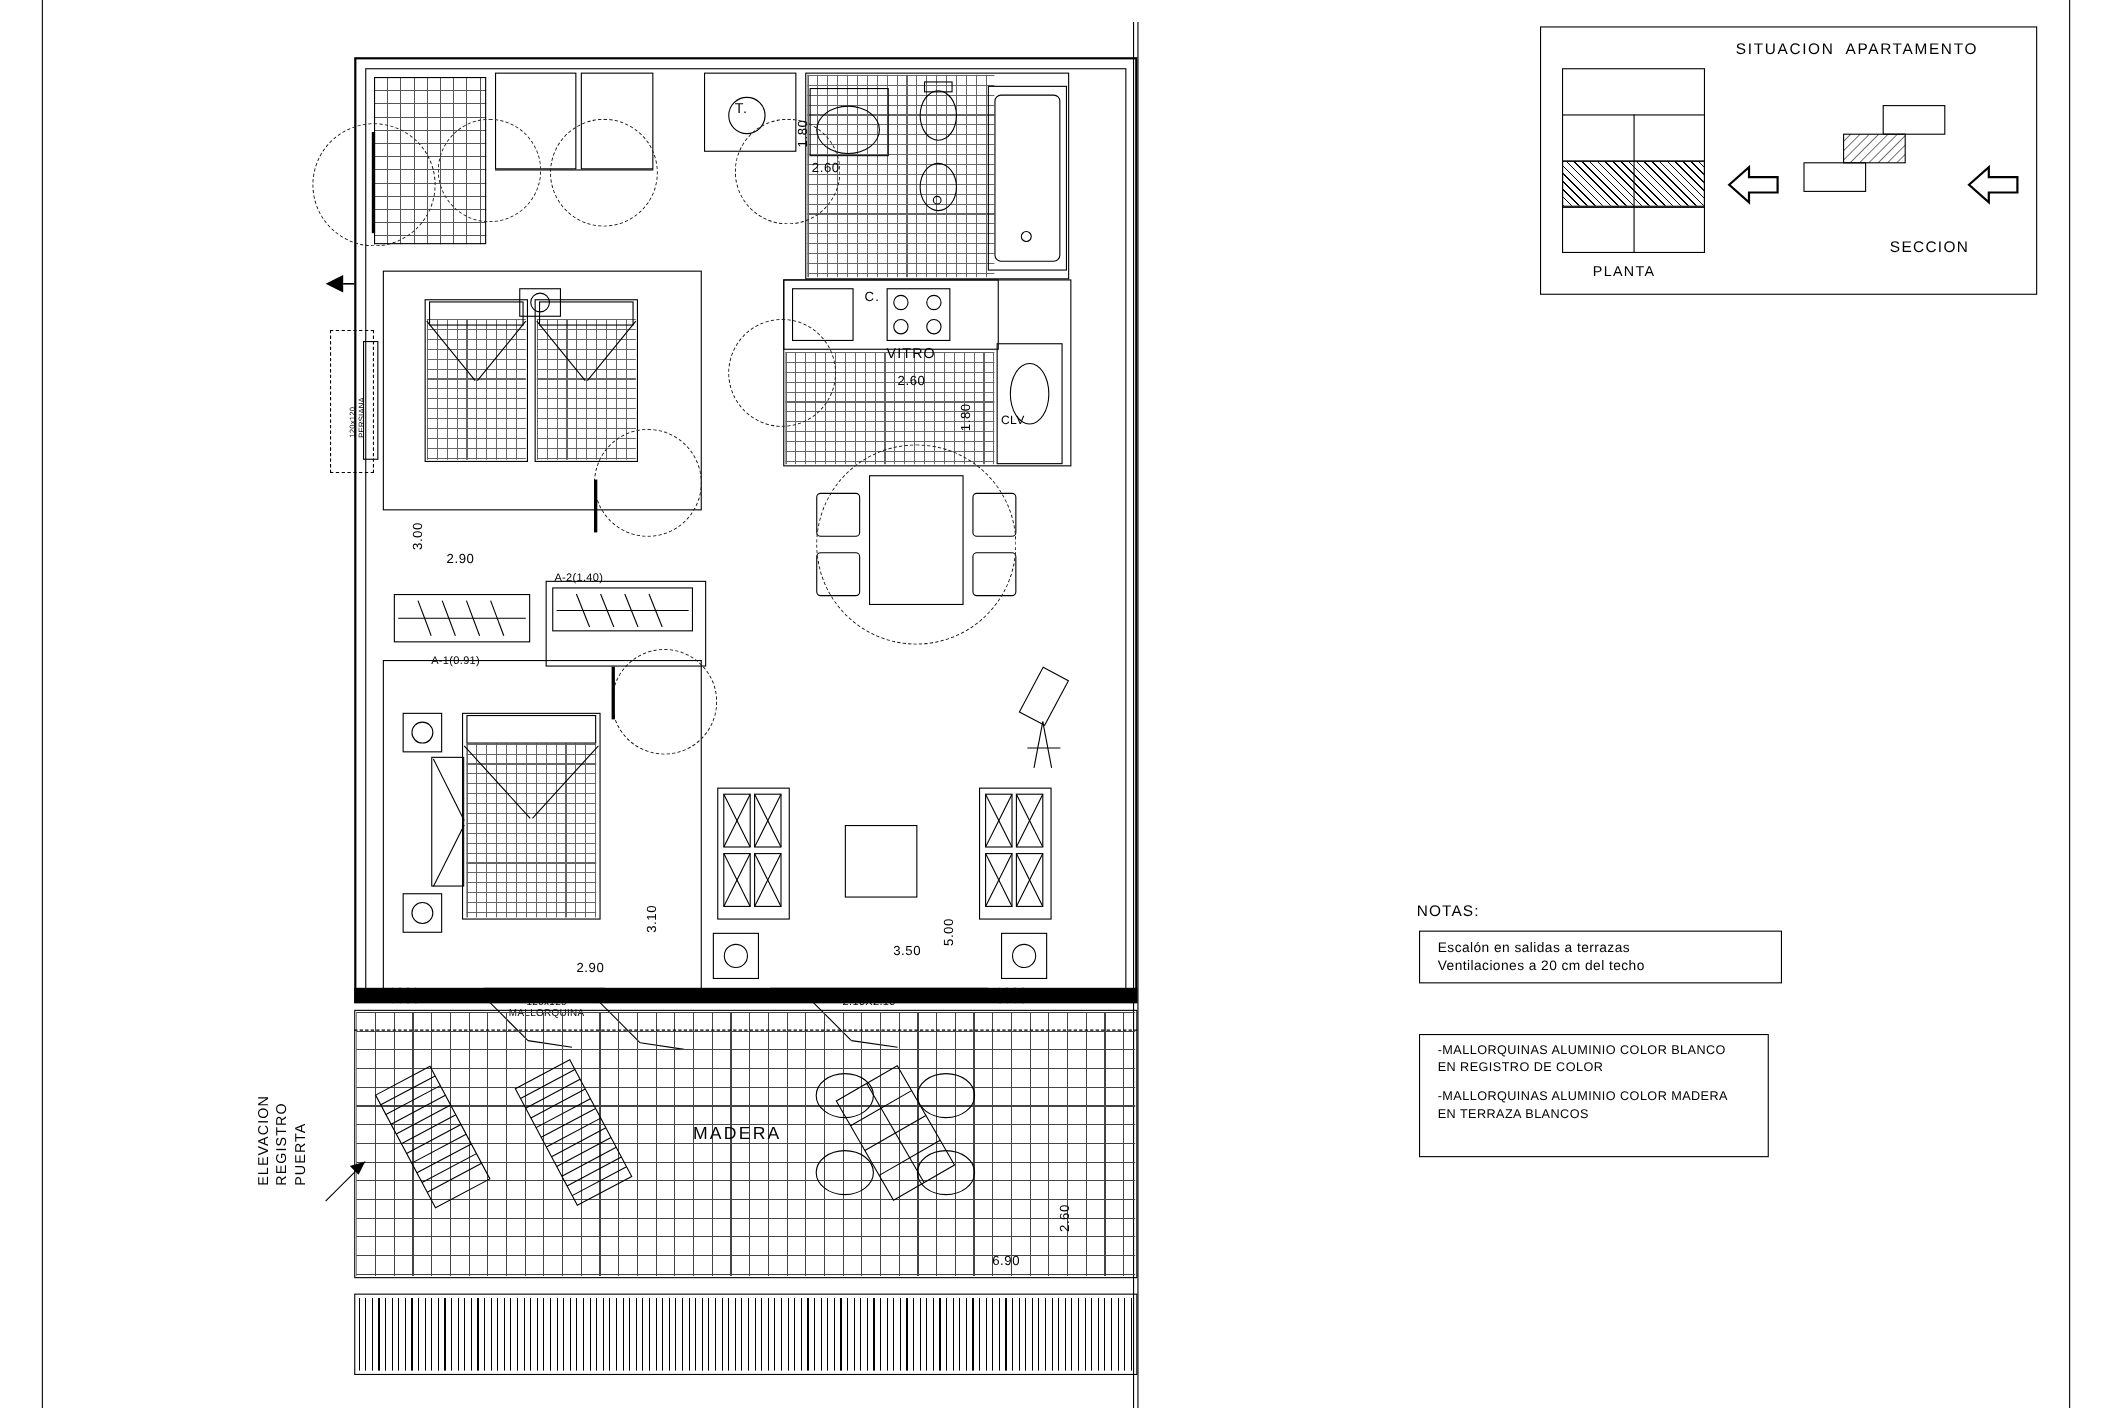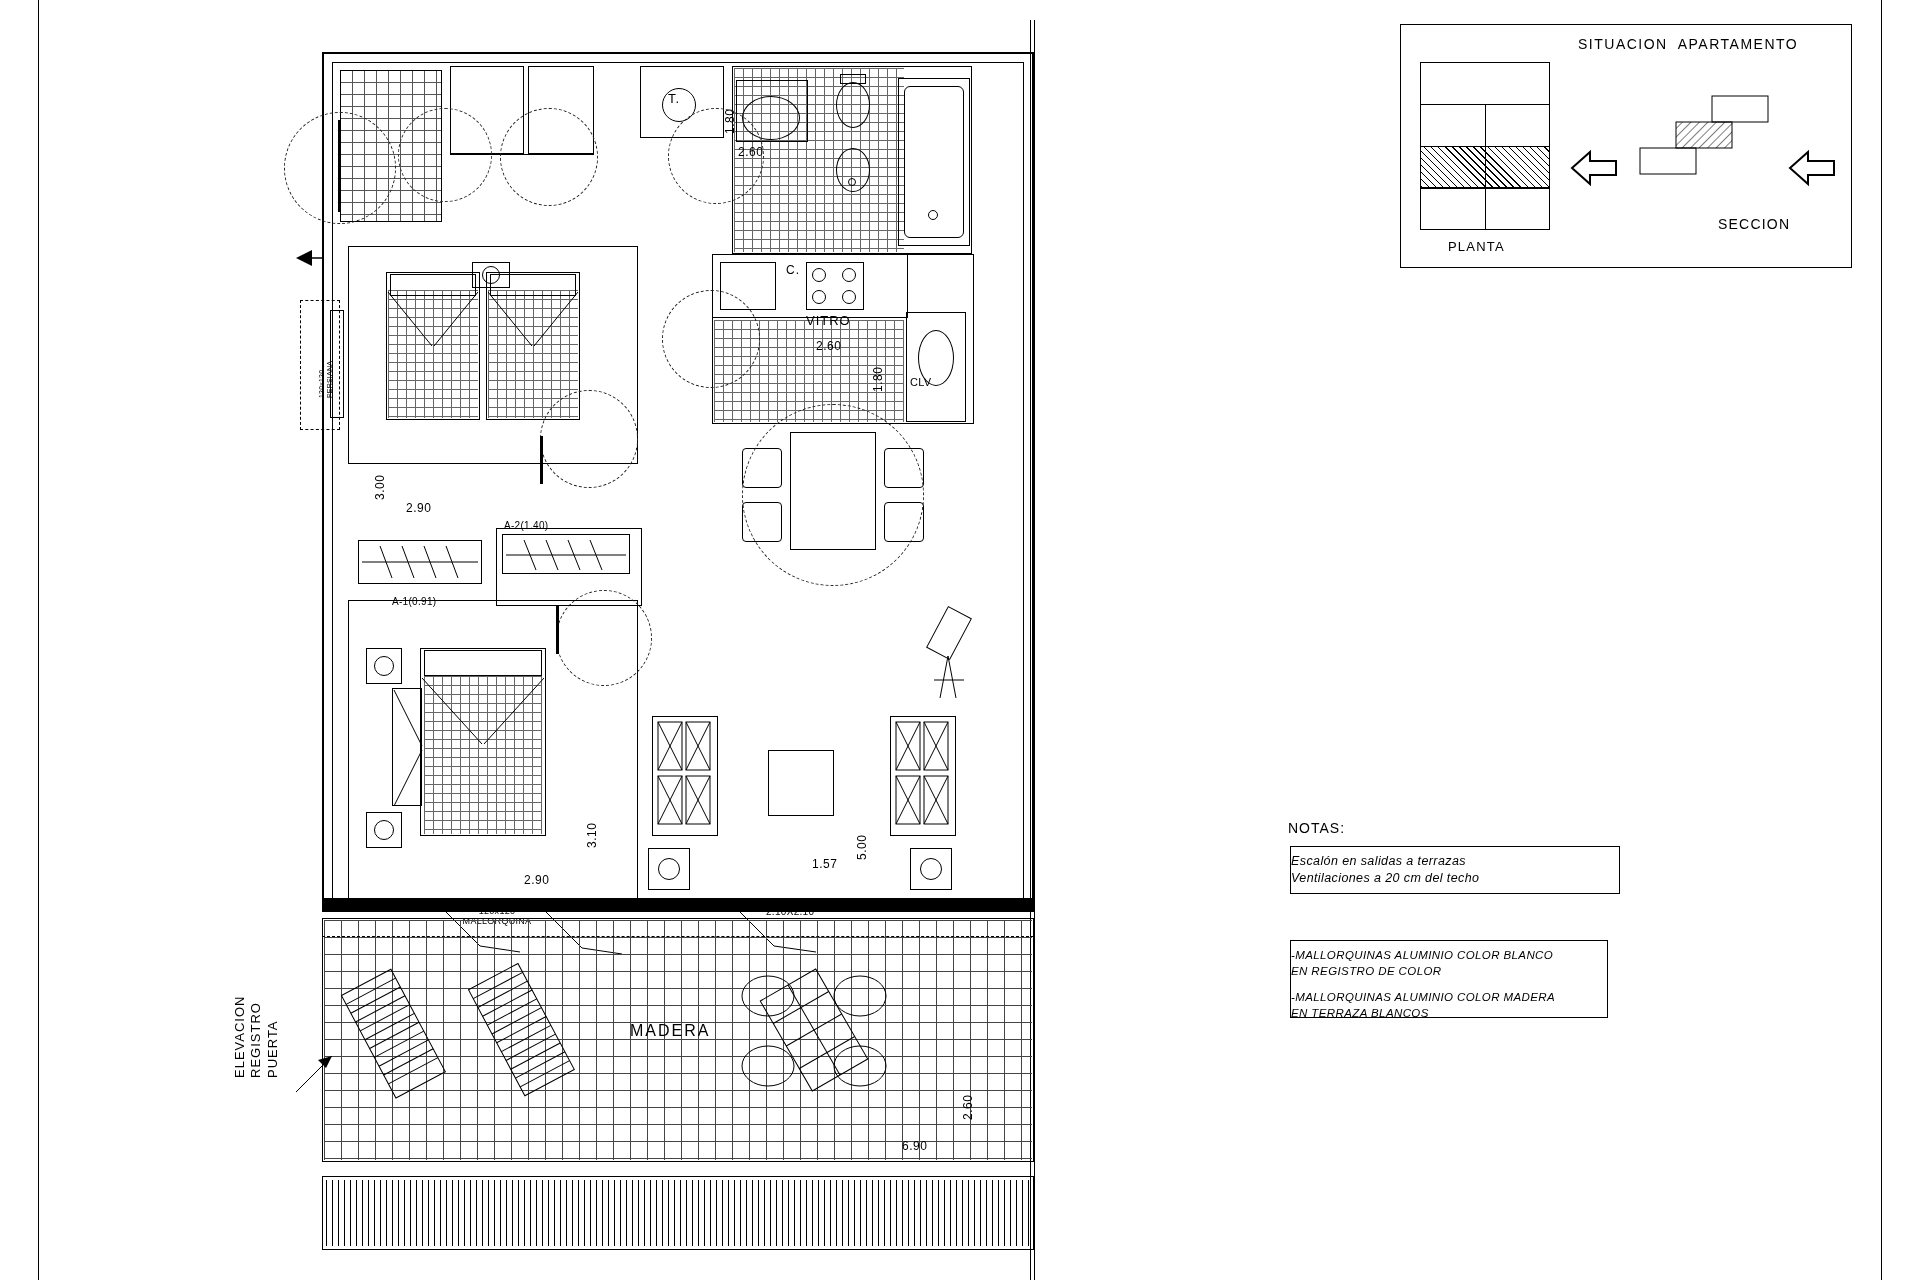--- a/index.html
+++ b/index.html
@@ -25,21 +25,21 @@
      repeating-linear-gradient(to right,#666 0 1px,transparent 1px 9px),
      repeating-linear-gradient(to bottom,#666 0 1px,transparent 1px 9px);}
   .vstripe{position:absolute;background:repeating-linear-gradient(to right,#000 0 1px,transparent 1px 6px);}
   .arcdoor{position:absolute;border:1px dashed #222;border-radius:50%;}
   .circle{position:absolute;border:1px solid #000;border-radius:50%;box-sizing:border-box;}
   .ell{position:absolute;border:1px solid #000;border-radius:50%;box-sizing:border-box;}
   .dim{font-size:12px;letter-spacing:.5px;}
   .lbl{font-size:12px;letter-spacing:1px;}
   .tiny{font-size:8px;letter-spacing:.3px;}
   .tiny2{font-size:7px;letter-spacing:.2px;}
-  .notebox{position:absolute;border:1px solid #000;box-sizing:border-box;padding:6px 0;font-size:12.5px;letter-spacing:.4px;line-height:1.35;font-style:italic;}
+  .notebox{position:absolute;border:1px solid #000;box-sizing:border-box;padding:6px 16px;font-size:12.5px;letter-spacing:.4px;line-height:1.35;}
   svg{position:absolute;overflow:visible;}
 </style>
 </head>
 <body>
 
 <div id="sheet">
 
   <div class="ln vl" style="left:38px;top:0;height:1280px;"></div>
   <div class="ln vl" style="left:1881px;top:0;height:1280px;"></div>
 
@@ -242,21 +242,21 @@
   <div class="circle" style="left:920px;top:858px;width:22px;height:22px;"></div>
 
   <svg style="left:924px;top:610px;width:52px;height:94px;">
     <rect x="12" y="0" width="26" height="46" fill="none" stroke="#000" transform="rotate(28 25 23)"></rect>
     <line x1="24" y1="46" x2="16" y2="88" stroke="#000"></line>
     <line x1="24" y1="46" x2="32" y2="88" stroke="#000"></line>
     <line x1="10" y1="70" x2="40" y2="70" stroke="#000"></line>
   </svg>
 
   <div class="txt dim rot90" style="left:856px;top:860px;">5.00</div>
-  <div class="txt dim" style="left:812px;top:858px;">1.57</div>
+  <div class="txt dim" style="left:812px;top:858px;">3.50</div>
 
   <div class="thick" style="left:322px;top:898px;width:712px;height:14px;"></div>
   <div class="hatch" style="left:356px;top:898px;width:28px;height:14px;"></div>
   <div class="hatch" style="left:908px;top:898px;width:28px;height:14px;"></div>
 
   <div class="box" style="left:440px;top:898px;width:110px;height:8px;"></div>
   <div class="box" style="left:700px;top:898px;width:198px;height:8px;"></div>
   <svg style="left:330px;top:906px;width:640px;height:60px;">
     <line x1="110" y1="0" x2="150" y2="40" stroke="#000"></line>
     <line x1="150" y1="40" x2="190" y2="46" stroke="#000"></line>
@@ -372,21 +372,21 @@
     <polygon points="0,20 18,4 18,13 44,13 44,27 18,27 18,36" fill="none" stroke="#000" stroke-width="2"></polygon>
   </svg>
 
   <div class="txt" style="left:1288px;top:820px;font-size:14px;letter-spacing:1px;">NOTAS:</div>
 
   <div class="notebox" style="left:1290px;top:846px;width:330px;height:48px;">
     <div>Escalón en salidas a terrazas</div>
     <div>Ventilaciones a 20 cm del techo</div>
   </div>
 
-  <div class="notebox" style="left:1290px;top:940px;width:318px;height:78px;font-size:11.5px;line-height:1.4;">
+  <div class="notebox" style="left:1290px;top:940px;width:318px;height:112px;font-size:11.5px;line-height:1.4;">
     <div>-MALLORQUINAS ALUMINIO COLOR BLANCO</div>
     <div>EN REGISTRO DE COLOR</div>
     <div style="height:10px;"></div>
     <div>-MALLORQUINAS ALUMINIO COLOR MADERA</div>
     <div>EN TERRAZA BLANCOS</div>
   </div>
 
 </div>
 
 </body></html>

